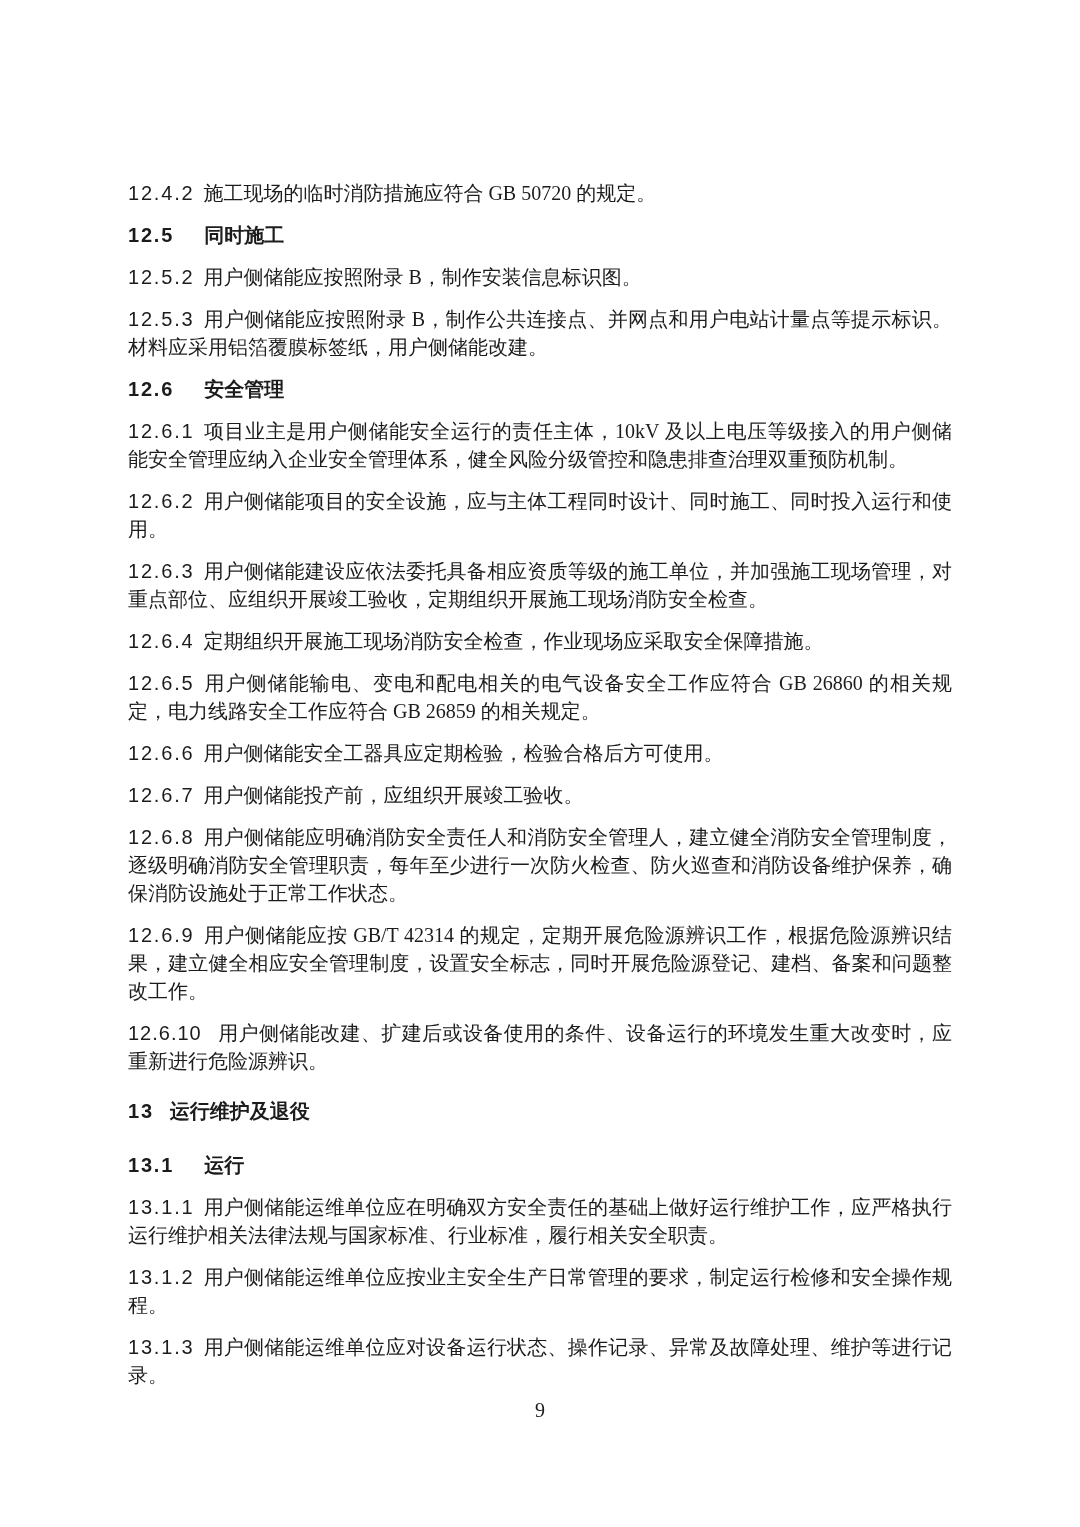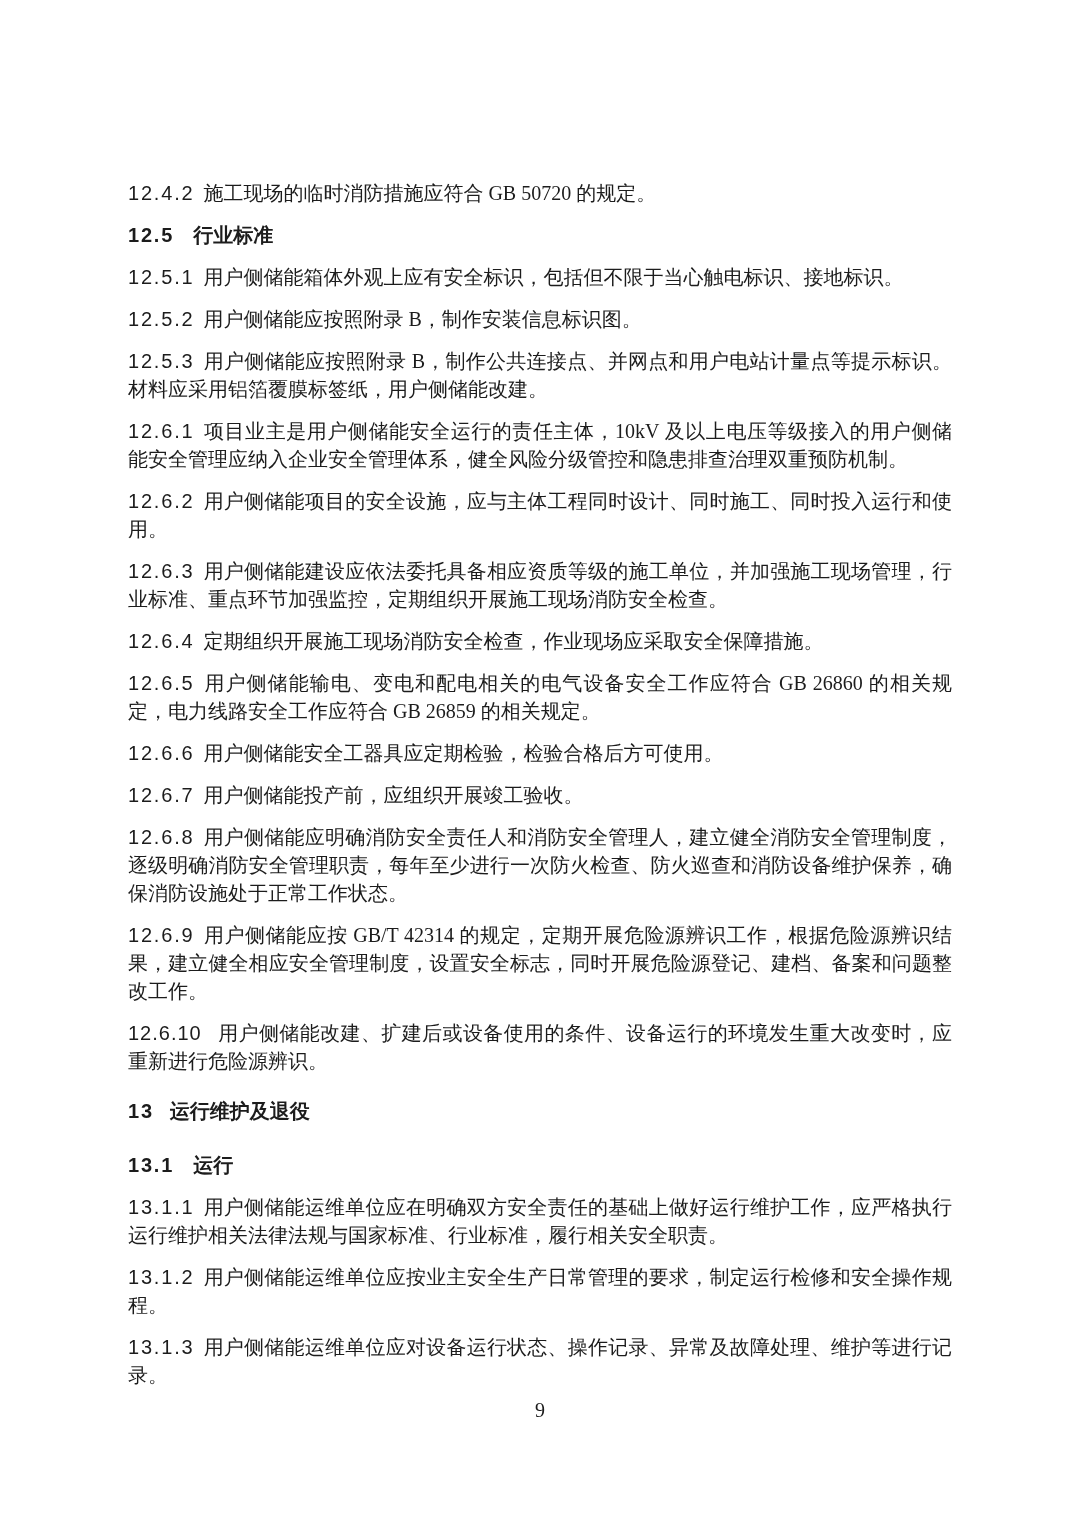--- a/index.html
+++ b/index.html
@@ -42,21 +42,21 @@
   
   .h1, .h2 {
     font-family: "Liberation Sans", "DejaVu Sans", sans-serif;
     font-weight: bold;
     font-size: 20px;
     line-height: 28px;
     text-align: left;
   }
   .h2 { margin: 4px 0 14px 0; }
   .h1 { margin: 22px 0 26px 0; }
-  .h2 .hnum { margin-right: 19px; letter-spacing: 0.09em; }
+  .h2 .hnum { margin-right: 30px; letter-spacing: 0.09em; }
   .h1 .hnum { margin-right: 16px; letter-spacing: 0.09em; }
   
   .para.indent { text-indent: 1.6em; }
   
   .page-footer {
     position: absolute;
     left: 0;
     top: 1398px;
     width: 1080px;
     text-align: center;
@@ -67,27 +67,27 @@
     line-height: 24px;
     color: #1c1c1c;
   }
 </style>
 </head>
 <body>
 
 <main class="page">
   <section id="content">
       <p class="clause"><span class="cnum">12.4.2</span><span class="ctext">施工现场的临时消防措施应符合 GB 50720 的规定。</span></p>
-      <h2 class="h2"><span class="hnum">12.5</span><span class="htitle">行业标准</span></h2>
-      <p class="clause"><span class="cnum">12.5.1</span><span class="ctext">用户侧储能箱体外观上应有安全标识，包括但不限于当心触电标识、接地标识。</span></p>
+      <h2 class="h2"><span class="hnum">12.5</span><span class="htitle">同时施工</span></h2>
       <p class="clause"><span class="cnum">12.5.2</span><span class="ctext">用户侧储能应按照附录 B，制作安装信息标识图。</span></p>
       <p class="clause"><span class="cnum">12.5.3</span><span class="ctext">用户侧储能应按照附录 B，制作公共连接点、并网点和用户电站计量点等提示标识。材料应采用铝箔覆膜标签纸，用户侧储能改建。</span></p>
+      <h2 class="h2"><span class="hnum">12.6</span><span class="htitle">安全管理</span></h2>
       <p class="clause"><span class="cnum">12.6.1</span><span class="ctext">项目业主是用户侧储能安全运行的责任主体，10kV 及以上电压等级接入的用户侧储能安全管理应纳入企业安全管理体系，健全风险分级管控和隐患排查治理双重预防机制。</span></p>
       <p class="clause"><span class="cnum">12.6.2</span><span class="ctext">用户侧储能项目的安全设施，应与主体工程同时设计、同时施工、同时投入运行和使用。</span></p>
-      <p class="clause"><span class="cnum">12.6.3</span><span class="ctext">用户侧储能建设应依法委托具备相应资质等级的施工单位，并加强施工现场管理，行业标准、重点环节加强监控，定期组织开展施工现场消防安全检查。</span></p>
+      <p class="clause"><span class="cnum">12.6.3</span><span class="ctext">用户侧储能建设应依法委托具备相应资质等级的施工单位，并加强施工现场管理，对重点部位、应组织开展竣工验收，定期组织开展施工现场消防安全检查。</span></p>
       <p class="clause"><span class="cnum">12.6.4</span><span class="ctext">定期组织开展施工现场消防安全检查，作业现场应采取安全保障措施。</span></p>
       <p class="clause"><span class="cnum">12.6.5</span><span class="ctext">用户侧储能输电、变电和配电相关的电气设备安全工作应符合 GB 26860 的相关规定，电力线路安全工作应符合 GB 26859 的相关规定。</span></p>
       <p class="clause"><span class="cnum">12.6.6</span><span class="ctext">用户侧储能安全工器具应定期检验，检验合格后方可使用。</span></p>
       <p class="clause"><span class="cnum">12.6.7</span><span class="ctext">用户侧储能投产前，应组织开展竣工验收。</span></p>
       <p class="clause"><span class="cnum">12.6.8</span><span class="ctext">用户侧储能应明确消防安全责任人和消防安全管理人，建立健全消防安全管理制度，逐级明确消防安全管理职责，每年至少进行一次防火检查、防火巡查和消防设备维护保养，确保消防设施处于正常工作状态。</span></p>
       <p class="clause"><span class="cnum">12.6.9</span><span class="ctext">用户侧储能应按 GB/T 42314 的规定，定期开展危险源辨识工作，根据危险源辨识结果，建立健全相应安全管理制度，设置安全标志，同时开展危险源登记、建档、备案和问题整改工作。</span></p>
       <p class="clause"><span class="cnum nogap">12.6.10</span><span class="ctext">用户侧储能改建、扩建后或设备使用的条件、设备运行的环境发生重大改变时，应重新进行危险源辨识。</span></p>
       <h1 class="h1"><span class="hnum">13</span><span class="htitle">运行维护及退役</span></h1>
       <h2 class="h2"><span class="hnum">13.1</span><span class="htitle">运行</span></h2>
       <p class="clause"><span class="cnum">13.1.1</span><span class="ctext">用户侧储能运维单位应在明确双方安全责任的基础上做好运行维护工作，应严格执行运行维护相关法律法规与国家标准、行业标准，履行相关安全职责。</span></p>

